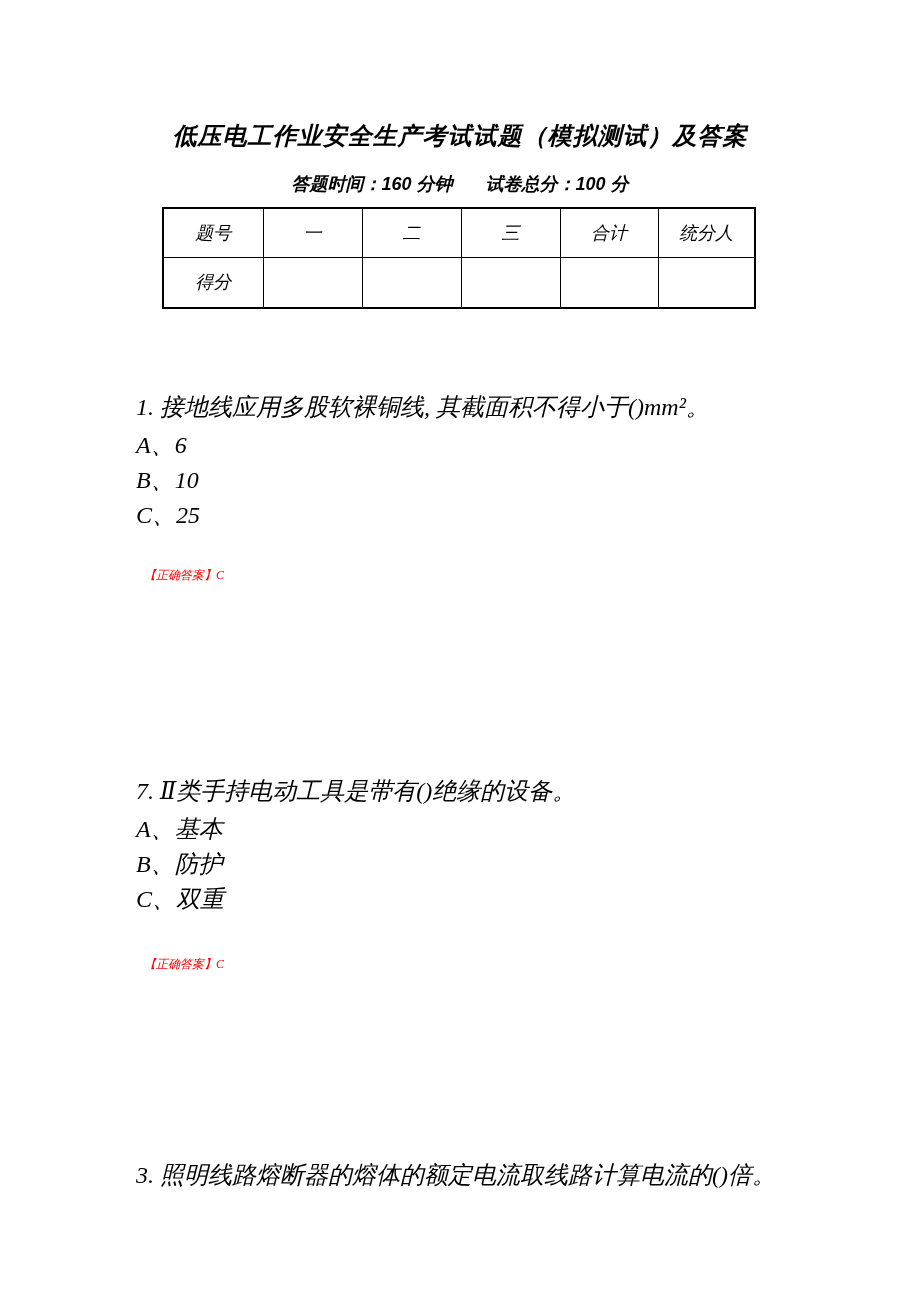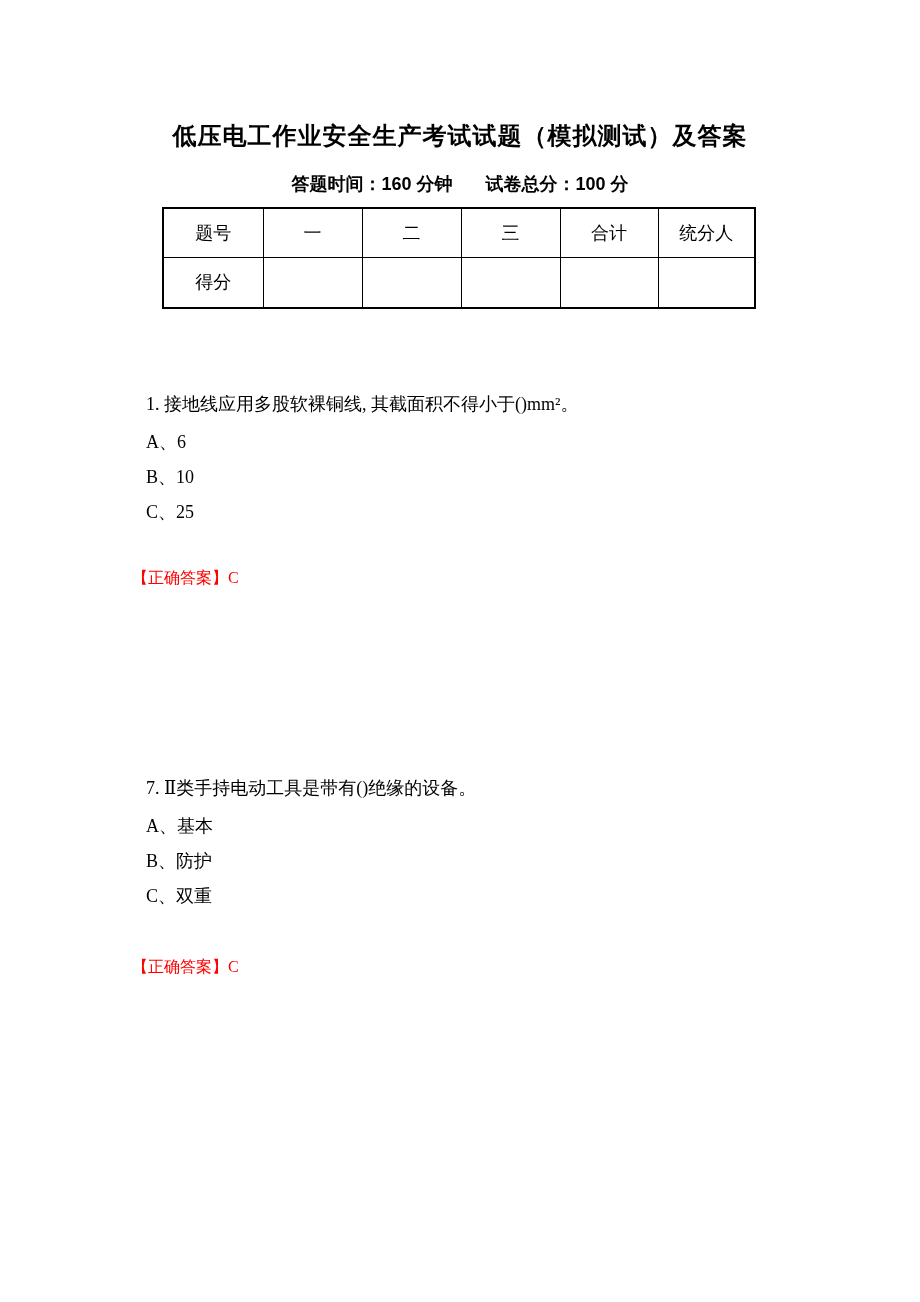--- a/index.html
+++ b/index.html
@@ -8,20 +8,21 @@
     background: #ffffff;
   }
   .page {
     position: relative;
     width: 920px;
     height: 1302px;
     background: #ffffff;
     color: #000000;
     font-family: "Liberation Serif", "DejaVu Serif", serif;
     overflow: hidden;
+    font-style: italic;
   }
   .doc-title {
     position: absolute;
     top: 123px;
     left: 0;
     width: 100%;
     margin: 0;
     text-align: center;
     font-family: "Liberation Sans", "DejaVu Sans", sans-serif;
     font-weight: bold;
@@ -70,29 +71,29 @@
     left: 138px;
     top: 347px;
     margin: 0;
     font-family: "Liberation Sans", "DejaVu Sans", sans-serif;
     font-weight: bold;
     font-size: 22px;
     line-height: 1.1;
   }
   .text-line {
     position: absolute;
-    left: 146px;
-    font-size: 18px;
+    left: 136px;
+    font-size: 24px;
     line-height: 1.15;
     white-space: nowrap;
   }
   .answer-line {
     position: absolute;
-    left: 132px;
-    font-size: 16px;
+    left: 144px;
+    font-size: 12px;
     line-height: 1.15;
     white-space: nowrap;
     color: var(--answer-red, #ff0000);
   }
 </style>
 </head>
 <body>
 
 <div class="page">
 
@@ -142,14 +143,15 @@
   </div>
 
   <div class="text-line" style="top:778px">7. Ⅱ类手持电动工具是带有()绝缘的设备。</div>
   <div class="text-line" style="top:816px">A、基本</div>
   <div class="text-line" style="top:851px">B、防护</div>
   <div class="text-line" style="top:886px">C、双重</div>
   <div class="answer-line" style="top:958px">
     <span>【正确答案】</span><span>C</span>
   </div>
 
+  <div class="text-line" style="top:1162px">3. 照明线路熔断器的熔体的额定电流取线路计算电流的()倍。</div>
 
 </div>
 
 </body></html>

